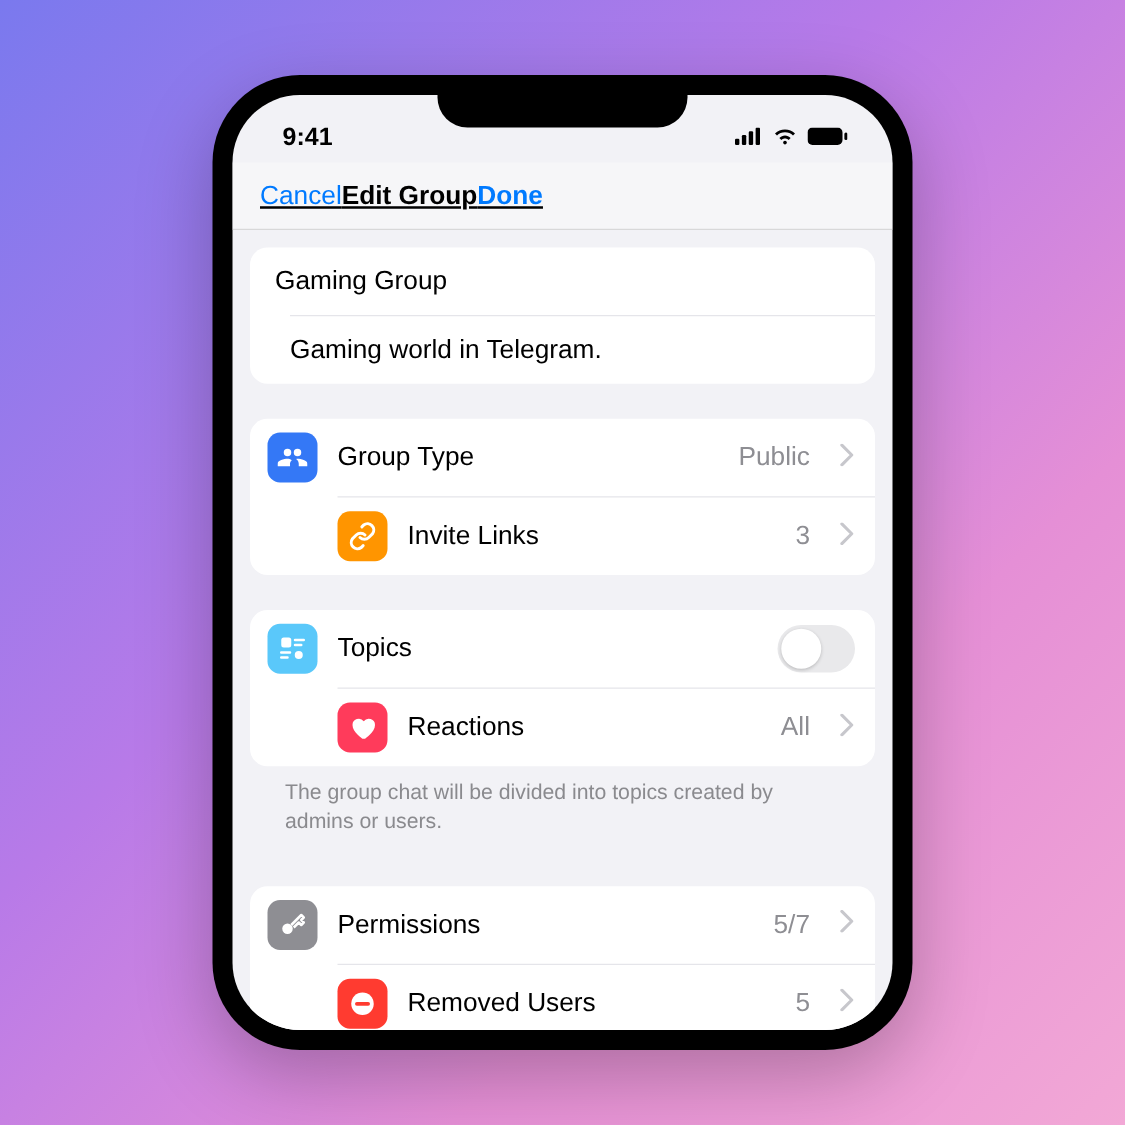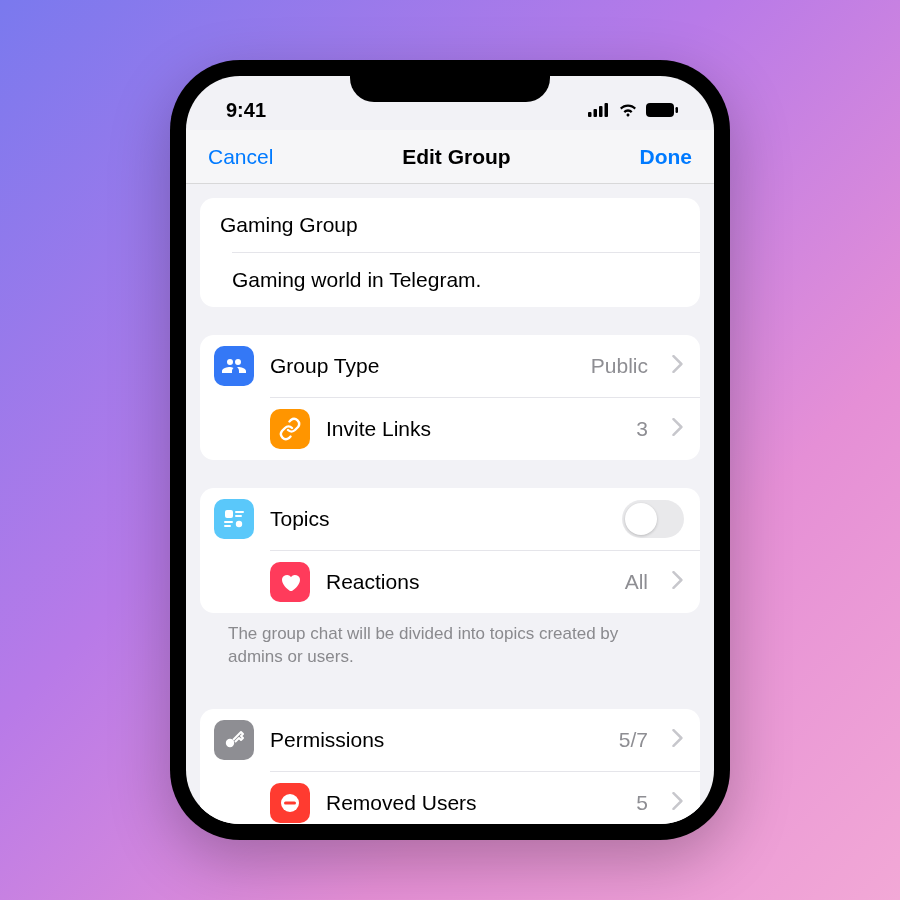--- a/index.html
+++ b/index.html
@@ -50,24 +50,24 @@
     font-size: 20px;
     color: #000;
     position: relative;
     z-index: 10;
   }
   .status-icons { display: flex; align-items: center; gap: 7px; }
   .navbar {
     height: 54px;
     display: flex;
     align-items: center;
-    justify-content: space-between;
     padding: 0 22px;
     border-bottom: 0.5px solid rgba(0,0,0,0.12);
     background: #f6f6f8;
+    text-decoration: underline;
   }
   .nav-btn { color: #007aff; font-size: 21px; cursor: pointer; }
   .nav-btn.done { font-weight: 600; }
   .nav-title { font-size: 21px; font-weight: 600; color: #000; }
   .content { padding: 14px 14px 0 14px; overflow: hidden; }
   .card {
     background: #fff;
     border-radius: 14px;
     overflow: hidden;
     margin-bottom: 28px;

